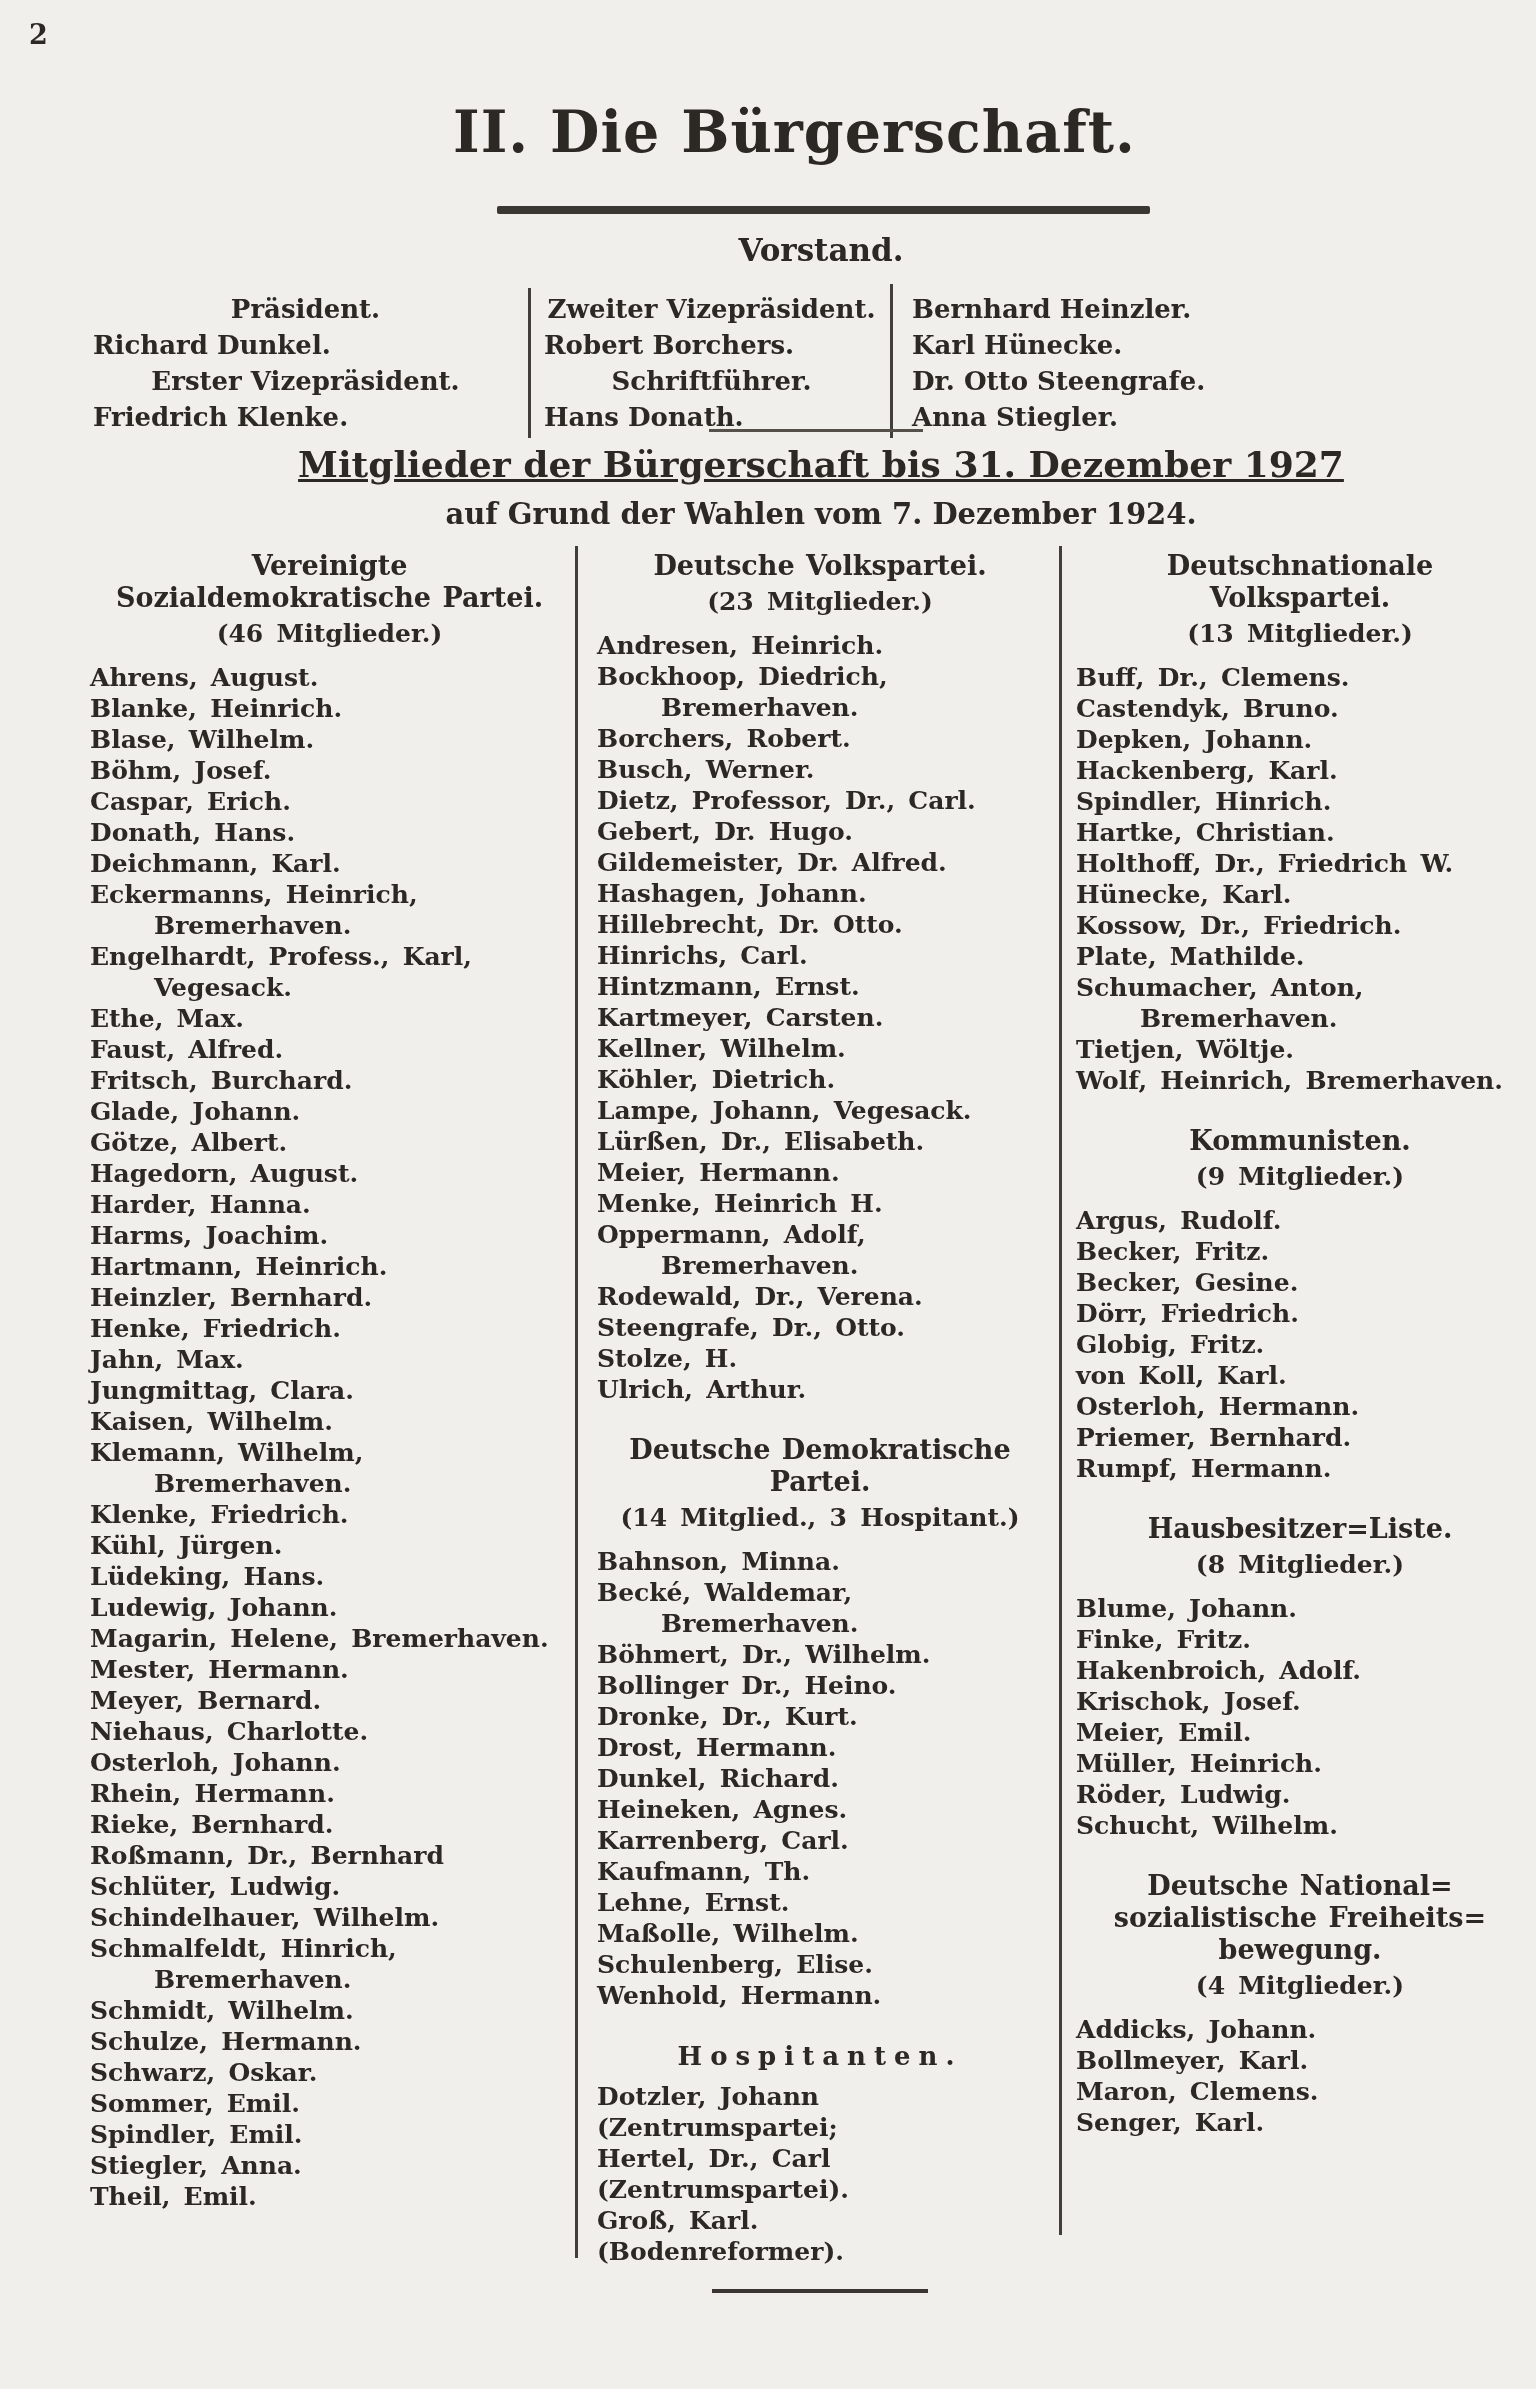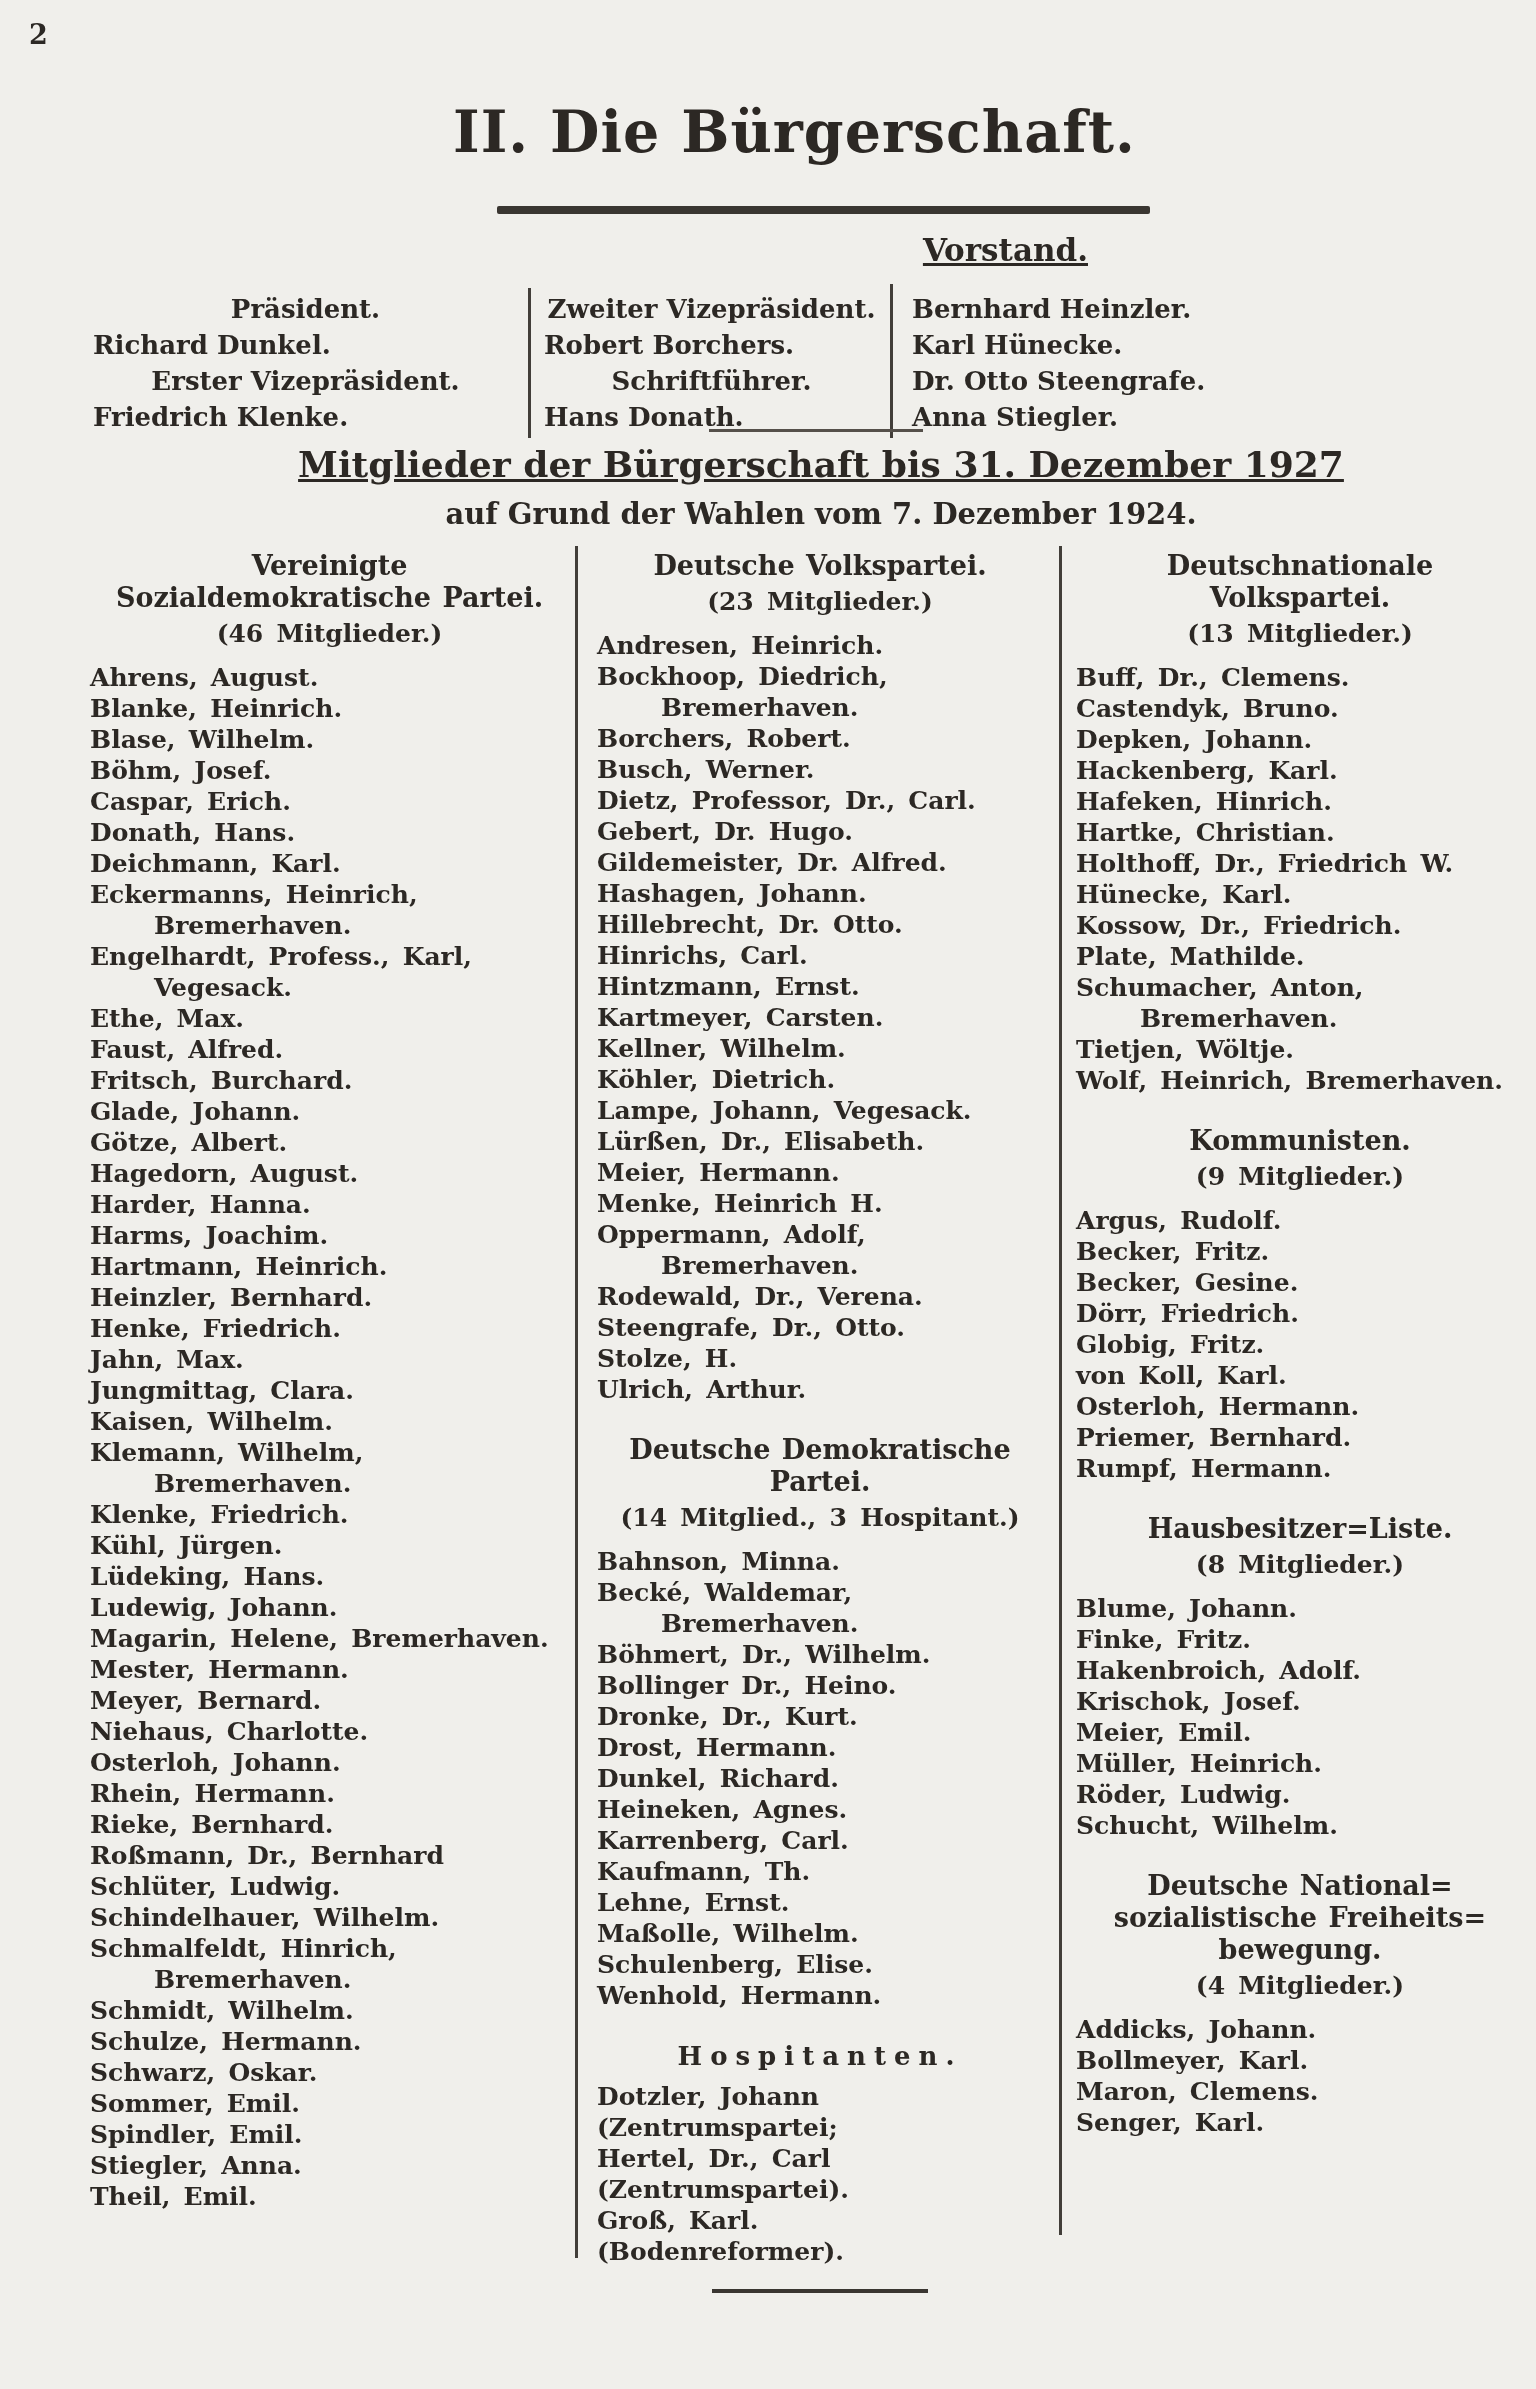--- a/index.html
+++ b/index.html
@@ -15,21 +15,21 @@
     background-color:#f0efeb;
     font-family:"DejaVu Serif","Liberation Serif",serif;
     font-weight:700;
     color:#2c2824;
     overflow:hidden;
   }
   .abs{position:absolute;}
   .page-num{left:29px;top:19px;font-size:27px;}
   .title{left:453px;top:98px;width:735px;text-align:left;font-size:57px;letter-spacing:1px;white-space:nowrap;}
   .title-rule{left:497px;top:206px;width:653px;height:7.6px;background:#3a3631;border-radius:2px;}
-  .vorstand-heading{left:554px;top:232px;width:534px;text-align:right;font-size:31px;text-decoration:underline;}
+  .vorstand-heading{left:554px;top:232px;width:534px;text-align:center;font-size:31px;}
   .vcol{top:291px;font-size:26px;line-height:36px;}
   .vcol1{left:93px;width:425px;}
   .vcol2{left:544px;width:335px;}
   .vcol3{left:912px;width:503px;}
   .vlabel{text-align:center;}
   .vrule{width:2.5px;background:#423e39;}
   .vrule1{left:528px;top:288px;height:150px;}
   .vrule2{left:890px;top:284px;height:154px;}
   .small-rule{left:709px;top:429px;width:214px;height:3px;background:#55504a;}
   .m-heading{left:242px;top:443px;width:1158px;text-align:center;font-size:36px;text-decoration:underline;}
@@ -207,21 +207,21 @@
   <div class="abs mrule mrule2"></div>
   <div class="abs mcol mcol3">
       <div class="section">
         <div class="sec-title">Deutschnationale</div>
         <div class="sec-title">Volkspartei.</div>
         <div class="sec-count">(13 Mitglieder.)</div>
         <div class="mname">Buff, Dr., Clemens.</div>
         <div class="mname">Castendyk, Bruno.</div>
         <div class="mname">Depken, Johann.</div>
         <div class="mname">Hackenberg, Karl.</div>
-        <div class="mname">Hafeken, Hinrich.</div>
+        <div class="mname">Spindler, Hinrich.</div>
         <div class="mname">Hartke, Christian.</div>
         <div class="mname">Holthoff, Dr., Friedrich W.</div>
         <div class="mname">Hünecke, Karl.</div>
         <div class="mname">Kossow, Dr., Friedrich.</div>
         <div class="mname">Plate, Mathilde.</div>
         <div class="mname">Schumacher, Anton, Bremerhaven.</div>
         <div class="mname">Tietjen, Wöltje.</div>
         <div class="mname">Wolf, Heinrich, Bremerhaven.</div>
       </div>
       <div class="section">

